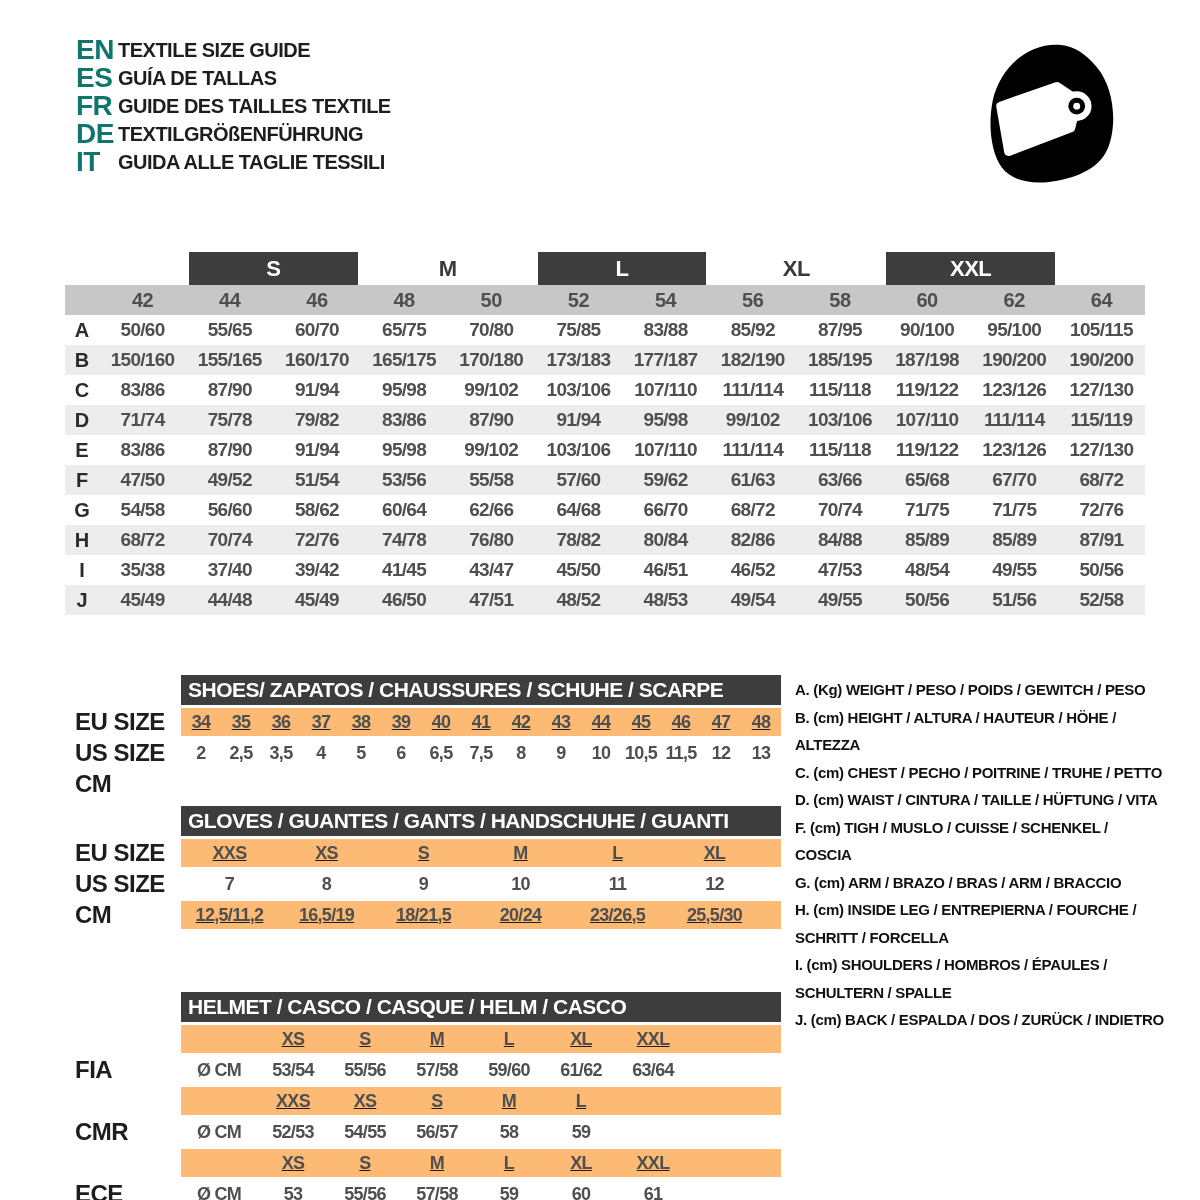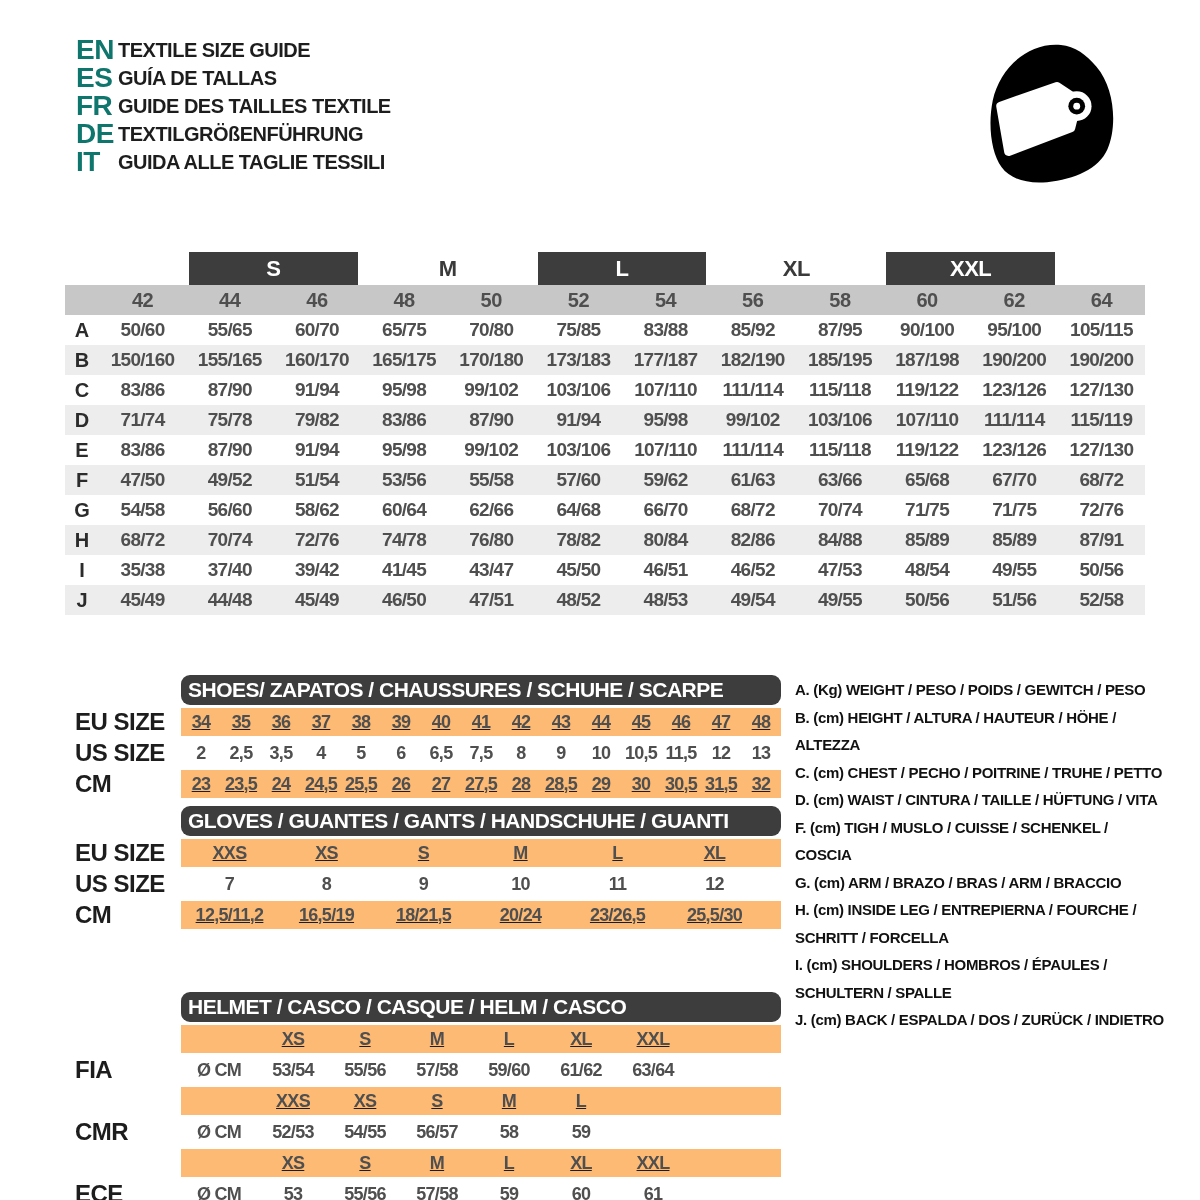--- a/index.html
+++ b/index.html
@@ -29,21 +29,21 @@
   .mt-row.stripe{background:#ededed;}
   .rl{display:flex;align-items:center;justify-content:center;
       font-weight:bold;font-size:20px;color:#2b2b2b;}
   .val{display:flex;align-items:center;justify-content:center;
        font-weight:bold;font-size:19px;letter-spacing:-0.7px;color:#4f4f4f;white-space:nowrap;}
 
   
   .lower{position:absolute;left:75px;width:706px;}
   .lt-bar{margin-left:106px;width:600px;height:30px;background:#3d3d3d;color:#fff;
           display:flex;align-items:center;font-weight:bold;font-size:21px;letter-spacing:-0.5px;
-          padding-left:7px;box-sizing:border-box;margin-bottom:3px;white-space:nowrap;border-radius:9px;}
+          padding-left:7px;box-sizing:border-box;margin-bottom:3px;white-space:nowrap;}
   .lt-row{display:flex;height:28px;margin-bottom:3px;}
   .lt-label{width:106px;display:flex;align-items:center;
             font-weight:bold;font-size:24px;letter-spacing:-0.5px;color:#1d1d1d;}
   .lt-cells{width:600px;display:grid;}
   .lt-cells.stripe{background:#fdba74;text-decoration:underline;}
   .lt-cells.shoes-cols{grid-template-columns:repeat(15,1fr);}
   .lt-cells.gloves-cols{grid-template-columns:repeat(6,97px);}
   .lt-cells.helm-cols{grid-template-columns:76px repeat(6,72px);}
   .lt-val{display:flex;align-items:center;justify-content:center;
           font-weight:bold;font-size:18px;letter-spacing:-0.7px;color:#4f4f4f;white-space:nowrap;}
@@ -307,37 +307,20 @@
             <div class="lt-val">9</div>
             <div class="lt-val">10</div>
             <div class="lt-val">10,5</div>
             <div class="lt-val">11,5</div>
             <div class="lt-val">12</div>
             <div class="lt-val">13</div>
           </div>
         </div>
         <div class="lt-row">
           <div class="lt-label">CM</div>
-          <div class="lt-cells shoes-cols stripe">
-            <div class="lt-val">23</div>
-            <div class="lt-val">23,5</div>
-            <div class="lt-val">24</div>
-            <div class="lt-val">24,5</div>
-            <div class="lt-val">25,5</div>
-            <div class="lt-val">26</div>
-            <div class="lt-val">27</div>
-            <div class="lt-val">27,5</div>
-            <div class="lt-val">28</div>
-            <div class="lt-val">28,5</div>
-            <div class="lt-val">29</div>
-            <div class="lt-val">30</div>
-            <div class="lt-val">30,5</div>
-            <div class="lt-val">31,5</div>
-            <div class="lt-val">32</div>
-          </div>
         </div>
       </div>
   </div>
 
   <div class="lower" style="top:806px;">
     <div class="lt-bar">GLOVES / GUANTES / GANTS / HANDSCHUHE / GUANTI</div>
     <div class="lt-rows">
         <div class="lt-row">
           <div class="lt-label">EU SIZE</div>
           <div class="lt-cells gloves-cols stripe">

